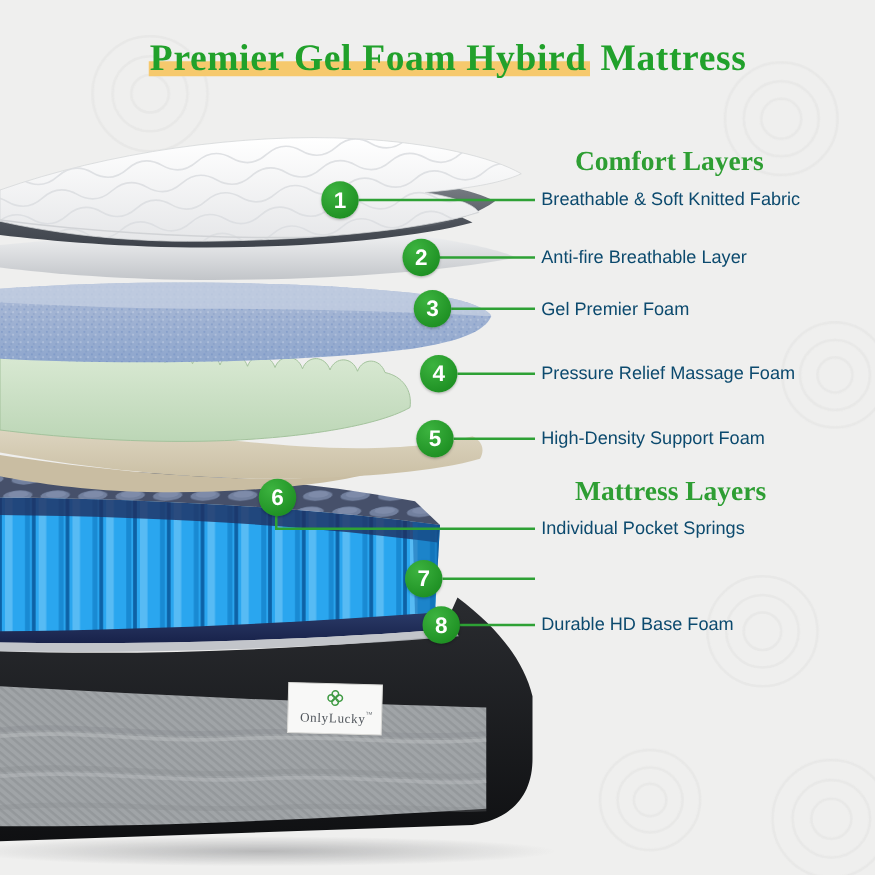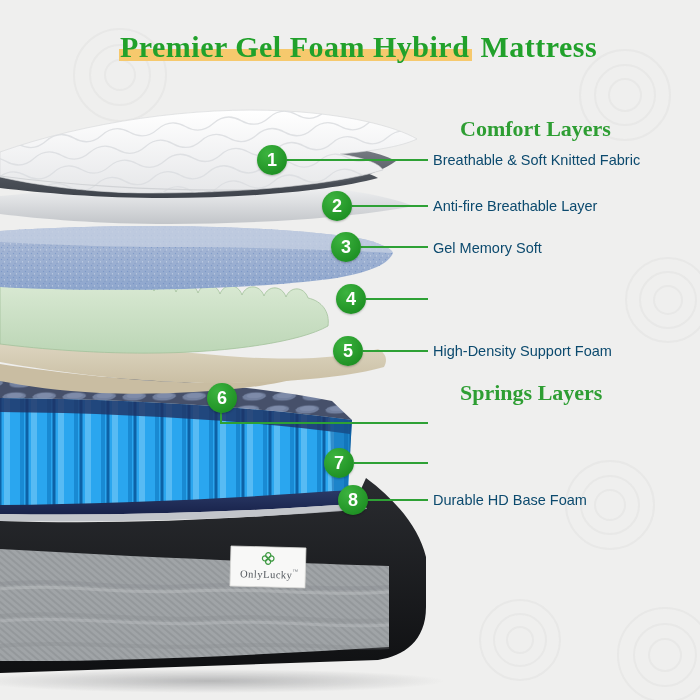--- a/index.html
+++ b/index.html
@@ -200,44 +200,46 @@
           <use href="#scal" x="-4" y="156"></use>
           <use href="#scal" x="-18" y="172"></use>
           <use href="#scal" x="-10" y="188"></use>
         </g>
         <path d="M0,176 C60,184 150,191 240,190 C300,189 350,182 383,170" fill="none" stroke="#cfd1d4" stroke-width="1.2"></path>
       </g>
     </g>
   </svg>
 
   <div class="sect" style="top:116px">Comfort Layers</div>
-  <div class="sect" style="top:380px">Springs Layers</div>
+  <div class="sect" style="top:380px">Mattress Layers</div>
 
   <div class="cline" style="left:287px;top:159px;width:141px"></div>
   <div class="dot" style="left:257px;top:145px">1</div>
   <div class="clabel" style="top:160px">Breathable  &amp; Soft Knitted Fabric</div>
 
   <div class="cline" style="left:352px;top:205px;width:76px"></div>
   <div class="dot" style="left:322px;top:191px">2</div>
   <div class="clabel" style="top:206px">Anti-fire Breathable Layer</div>
 
   <div class="cline" style="left:361px;top:246px;width:67px"></div>
   <div class="dot" style="left:331px;top:232px">3</div>
-  <div class="clabel" style="top:248px">Gel Memory Soft</div>
+  <div class="clabel" style="top:248px">Gel Premier Foam</div>
 
   <div class="cline" style="left:366px;top:298px;width:62px"></div>
   <div class="dot" style="left:336px;top:284px">4</div>
+  <div class="clabel" style="top:299px">Pressure Relief Massage Foam</div>
 
   <div class="cline" style="left:363px;top:350px;width:65px"></div>
   <div class="dot" style="left:333px;top:336px">5</div>
   <div class="clabel" style="top:351px">High-Density Support Foam</div>
 
   <div class="cvline" style="left:220px;top:412px;height:11px"></div>
   <div class="cline" style="left:220px;top:422px;width:208px"></div>
   <div class="dot" style="left:207px;top:383px">6</div>
+  <div class="clabel" style="top:423px">Individual Pocket Springs</div>
 
   <div class="cline" style="left:354px;top:462px;width:74px"></div>
   <div class="dot" style="left:324px;top:448px">7</div>
 
   <div class="cline" style="left:368px;top:499px;width:60px"></div>
   <div class="dot" style="left:338px;top:485px">8</div>
   <div class="clabel" style="top:500px">Durable HD Base Foam</div>
 
 </div>
 

